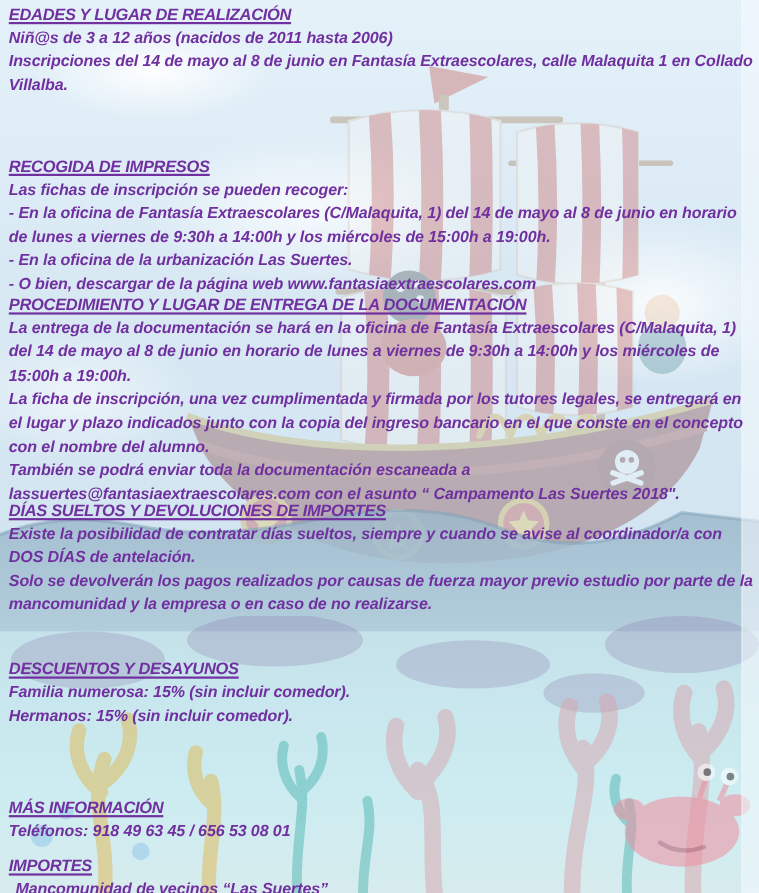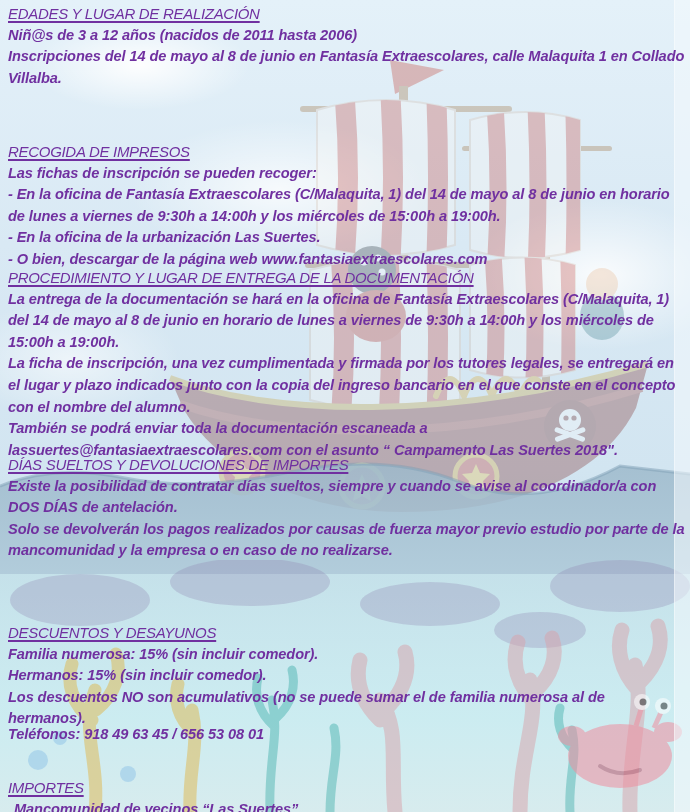--- a/index.html
+++ b/index.html
@@ -21,21 +21,21 @@
     position:absolute; right:0; top:0; width:15px; height:812px;
     background:rgba(244,250,253,.55); border-left:1px solid rgba(255,255,255,.4);
   }
   
   .sec {
     position:absolute; left:8px; width:678px; z-index:5;
     font-size:14.6px; line-height:21.6px; letter-spacing:-0.1px;
   }
   .sec h2 {
     margin:0; font-size:15px; letter-spacing:-0.3px;
-    font-weight:normal; font-style:italic;
+    font-weight:bold; font-style:italic;
     text-decoration:underline; text-decoration-thickness:1.5px; text-underline-offset:2px;
     line-height:21.6px;
   }
   .sec p { margin:0; }
   .sec p.indent { padding-left:6px; }
 </style>
 </head>
 <body>
 
 <div class="page">
@@ -222,28 +222,28 @@
     <p>La ficha de inscripción, una vez cumplimentada y firmada por los tutores legales, se entregará en el lugar y plazo indicados junto con la copia del ingreso bancario en el que conste en el concepto con el nombre del alumno.</p>
     <p>También se podrá enviar toda la documentación escaneada a lassuertes@fantasiaextraescolares.com con el asunto “ Campamento Las Suertes 2018".</p>
   </section>
 
   <section class="sec" style="top:454px">
     <h2>DÍAS SUELTOS Y DEVOLUCIONES DE IMPORTES</h2>
     <p>Existe la posibilidad de contratar días sueltos, siempre y cuando se avise al coordinador/a con DOS DÍAS de antelación.</p>
     <p>Solo se devolverán los pagos realizados por causas de fuerza mayor previo estudio por parte de la mancomunidad y la empresa o en caso de no realizarse.</p>
   </section>
 
-  <section class="sec" style="top:622px">
+  <section class="sec" style="top:598px">
     <h2>DESCUENTOS Y DESAYUNOS</h2>
     <p>Familia numerosa: 15% (sin incluir comedor).</p>
     <p>Hermanos: 15% (sin incluir comedor).</p>
-    <p>Los descuentos NO son acumulativos (no se puede sumar el de familia numerosa al de hermanos).</p>
   </section>
 
   <section class="sec" style="top:724px">
+    <h2>MÁS INFORMACIÓN</h2>
     <p>Teléfonos: 918 49 63 45 / 656 53 08 01</p>
   </section>
 
   <section class="sec" style="top:777px">
     <h2>IMPORTES</h2>
     <p class="indent">Mancomunidad de vecinos “Las Suertes”</p>
   </section>
 
 </div>
 

